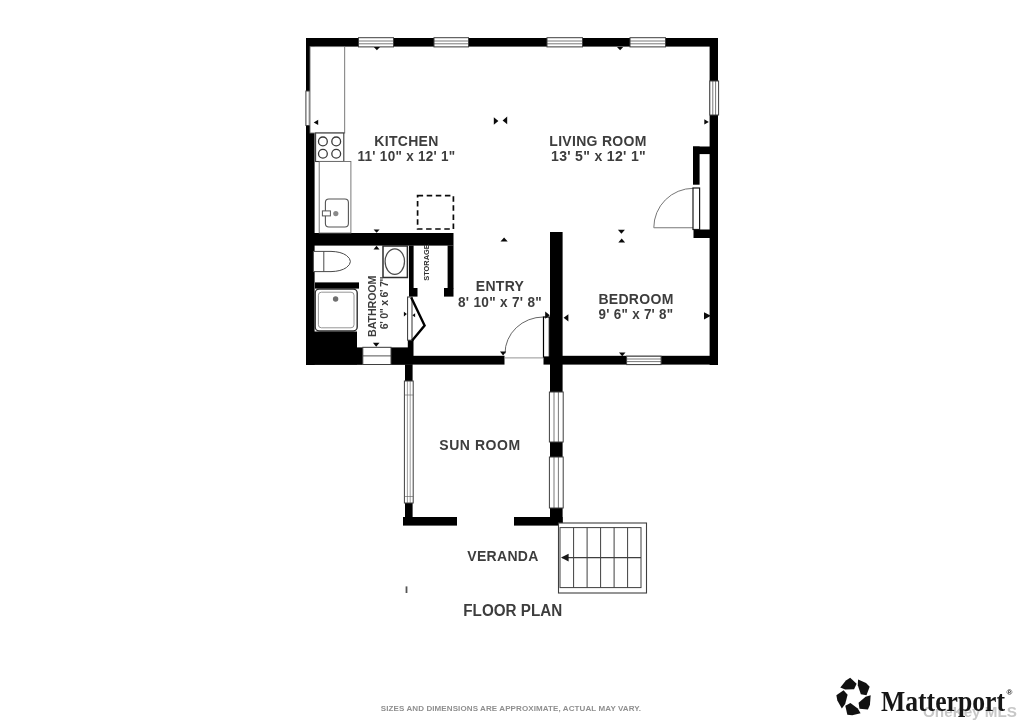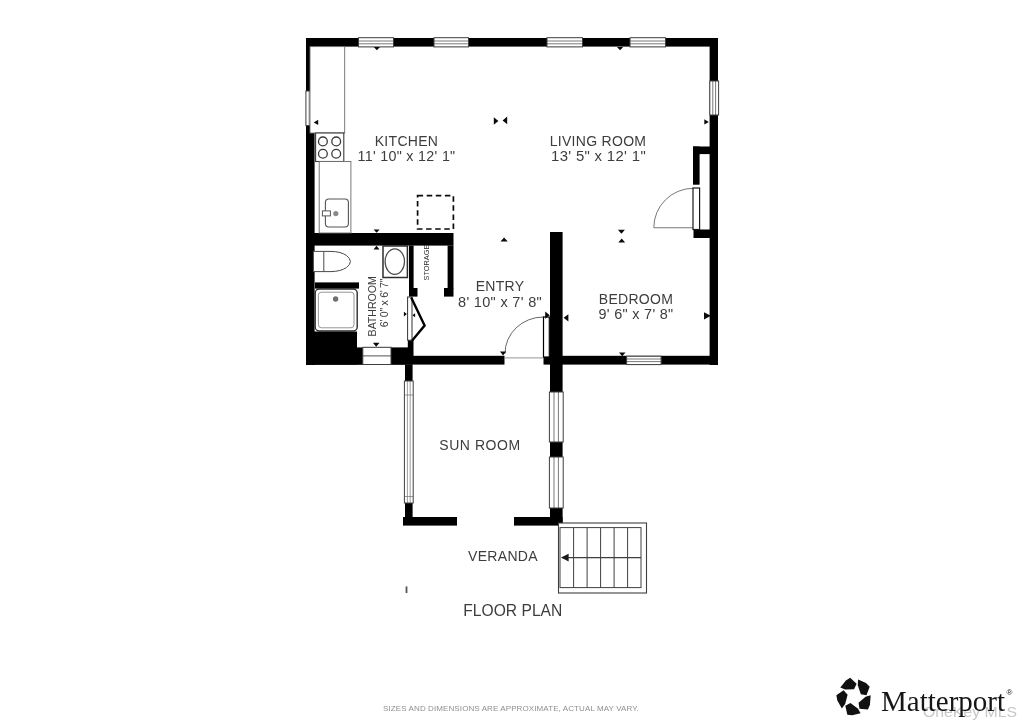--- a/index.html
+++ b/index.html
@@ -1,16 +1,16 @@
 <!DOCTYPE html>
 <html><head>
 <meta charset="utf-8">
 <style>
   html,body{margin:0;padding:0;background:#fff;}
-  #page{position:relative;width:1024px;height:724px;background:#fff;overflow:hidden;}
+  #page{position:relative;width:1024px;height:724px;background:#fff;overflow:hidden;font-weight:bold;}
   svg text{font-family:"Liberation Sans",sans-serif;}
 </style>
 </head>
 <body>
 <div id="page">
 <svg width="1024" height="724" viewBox="0 0 1024 724" xmlns="http://www.w3.org/2000/svg">
 
 <rect x="0" y="0" width="1024" height="724" fill="#ffffff"></rect>
 <g stroke="none">
 

